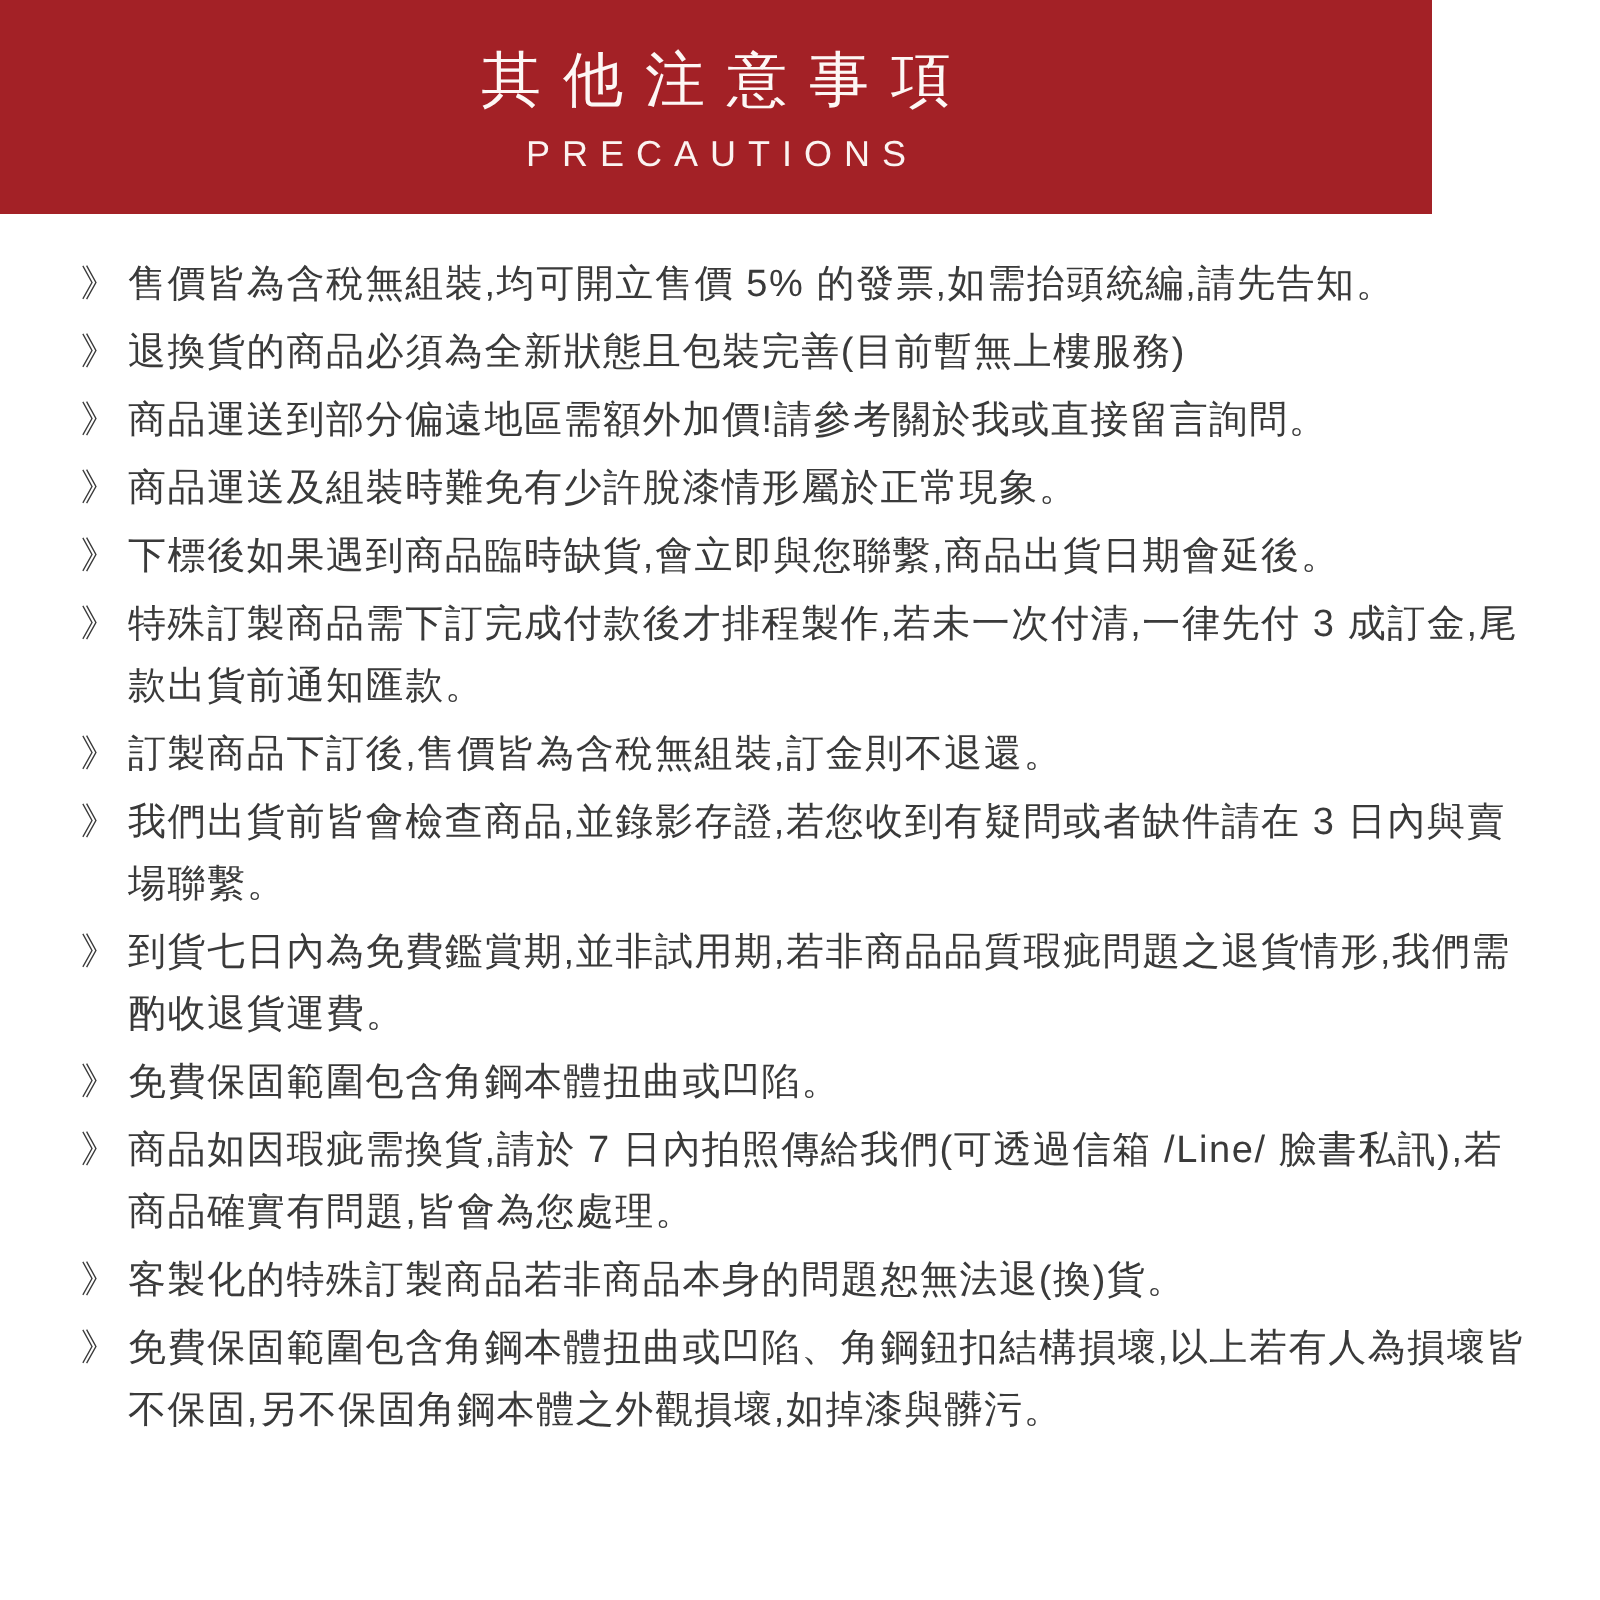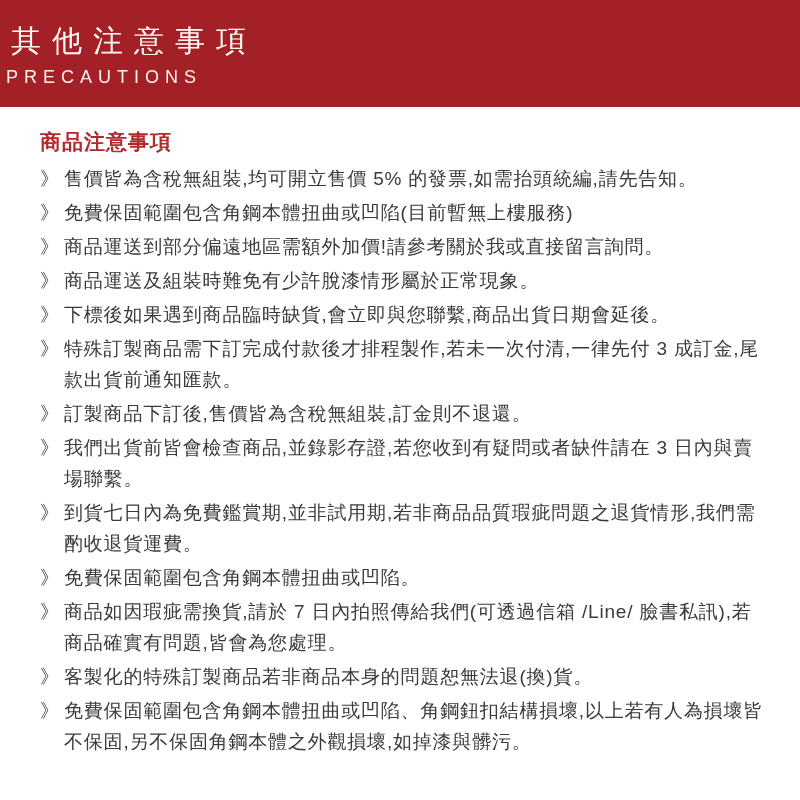--- a/index.html
+++ b/index.html
@@ -8,26 +8,26 @@
   }
   body {
     width: 800px;
     height: 800px;
     overflow: hidden;
     background: #ffffff;
     font-family: "Liberation Sans", "DejaVu Sans", sans-serif;
   }
   
   .banner {
-    width: 800px;
+    width: 716px;
     height: 107px;
     background: #a32126;
     display: flex;
     flex-direction: column;
-    align-items: flex-start;
+    align-items: center;
     justify-content: center;
     box-sizing: border-box;
     padding-top: 4px;
   }
   .banner-title {
     color: #fdf7f5;
     font-size: 30px;
     font-weight: 500;
     letter-spacing: 11px;
     text-indent: 11px; 
@@ -88,29 +88,28 @@
 </head>
 <body>
 
 <header class="banner" style="background: rgb(163, 33, 38);">
   <div class="banner-title">其他注意事項</div>
   <div class="banner-subtitle">PRECAUTIONS</div>
 </header>
 
 <main class="content">
 
-  <h2 class="section-heading" style="color: rgb(176, 42, 46);">商品注意事項</h2>
   <ul class="notice-list">
     <li class="notice-item">
       <span class="bullet-marker">》</span>
       <p class="item-text">售價皆為含稅無組裝,均可開立售價 5% 的發票,如需抬頭統編,請先告知。</p>
     </li>
     <li class="notice-item">
       <span class="bullet-marker">》</span>
-      <p class="item-text">免費保固範圍包含角鋼本體扭曲或凹陷(目前暫無上樓服務)</p>
+      <p class="item-text">退換貨的商品必須為全新狀態且包裝完善(目前暫無上樓服務)</p>
     </li>
     <li class="notice-item">
       <span class="bullet-marker">》</span>
       <p class="item-text">商品運送到部分偏遠地區需額外加價!請參考關於我或直接留言詢問。</p>
     </li>
     <li class="notice-item">
       <span class="bullet-marker">》</span>
       <p class="item-text">商品運送及組裝時難免有少許脫漆情形屬於正常現象。</p>
     </li>
     <li class="notice-item">

